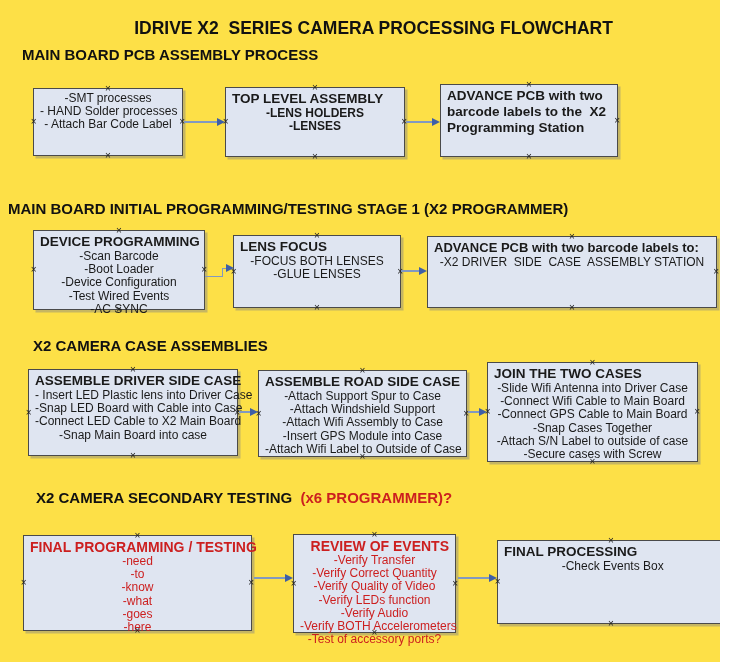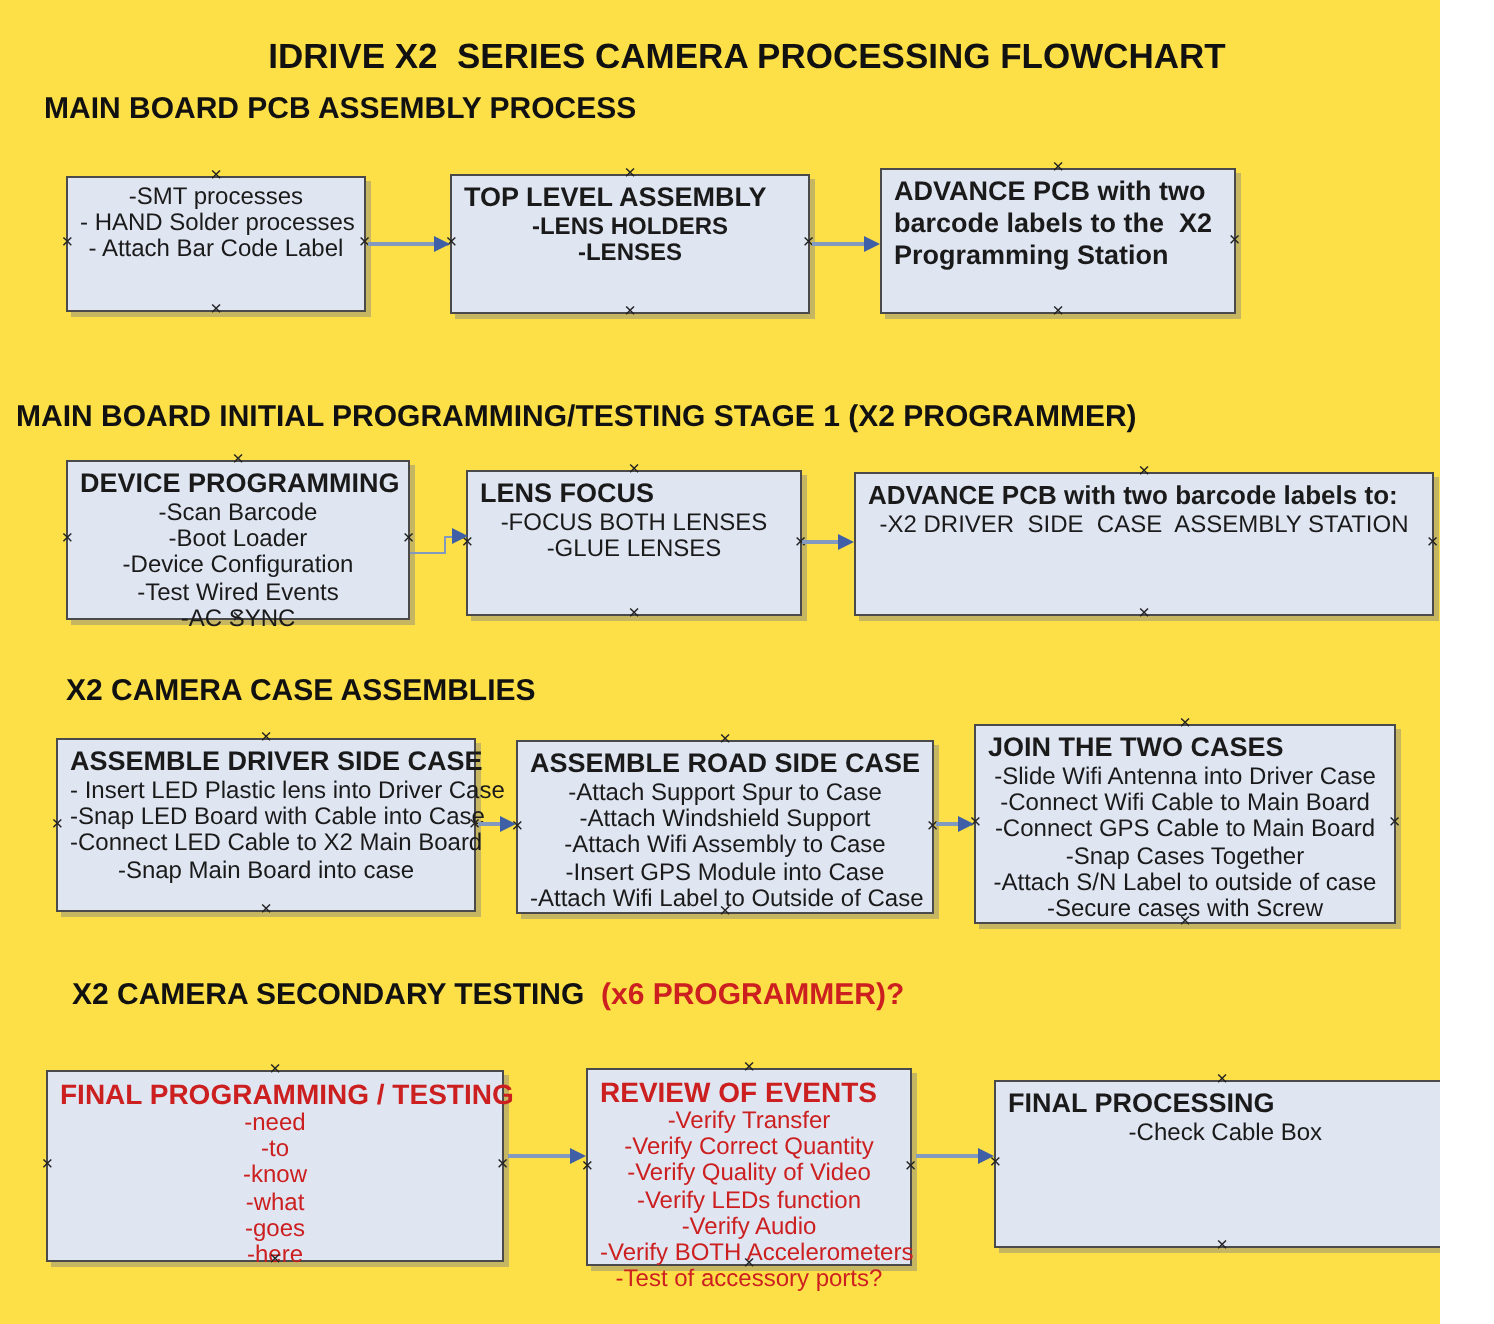--- a/index.html
+++ b/index.html
@@ -15,21 +15,21 @@
     position:absolute; font-size:15px; font-weight:bold; white-space:pre; color:#111;
   }
   .sec-h .red-part { color:#cc1f1f;margin-top:20px; }
   .box {
     position:absolute; background:#dfe5f1; border:1.6px solid #4a4a4a;
     box-shadow:2.5px 2.5px 0 rgba(130,130,130,0.45);
     padding:3px 6px 2px 6px; box-sizing:border-box; overflow:visible;
   }
   .bt { font-size:13.5px; font-weight:bold; line-height:16px; white-space:nowrap; }
   .bt.wrap { white-space:pre-wrap; }
-  .bt.lg { font-size:14px; }
+  .bt.lg { font-size:14px;text-align:right; }
   .bl { font-size:12px; line-height:13.2px; white-space:pre;text-align:center; }
   .bl.bold { font-weight:bold; }
   .red .bt, .red .bl { color:#cc1f1f; }
   .cp {
     position:absolute; font-size:10px; line-height:10px; color:#222;
     font-weight:normal; pointer-events:none;
   }
   .cp.t { left:50%; top:0;    transform:translate(-50%,-55%); }
   .cp.b { left:50%; top:100%; transform:translate(-50%,-45%); }
   .cp.l { left:0;   top:50%;  transform:translate(-55%,-50%); }
@@ -193,19 +193,19 @@
     <div class="bl">-Verify BOTH Accelerometers</div>
     <div class="bl">-Test of accessory ports?</div>
   </div>
 
   <div class="box" style="left:497px; top:540px; width:228px; height:84px;">
     <span class="cp t">×</span>
     <span class="cp b">×</span>
     <span class="cp l">×</span>
     <span class="cp r">×</span>
     <div class="bt">FINAL PROCESSING</div>
-    <div class="bl"> -Check Cable Box</div>
+    <div class="bl"> -Check Events Box</div>
   </div>
 
   <div class="conn" style="left:254px; top:577px; width:31px;"></div>
   <div class="conn" style="left:458px; top:577px; width:31px;"></div>
 
 </div>
 
 </body></html>

